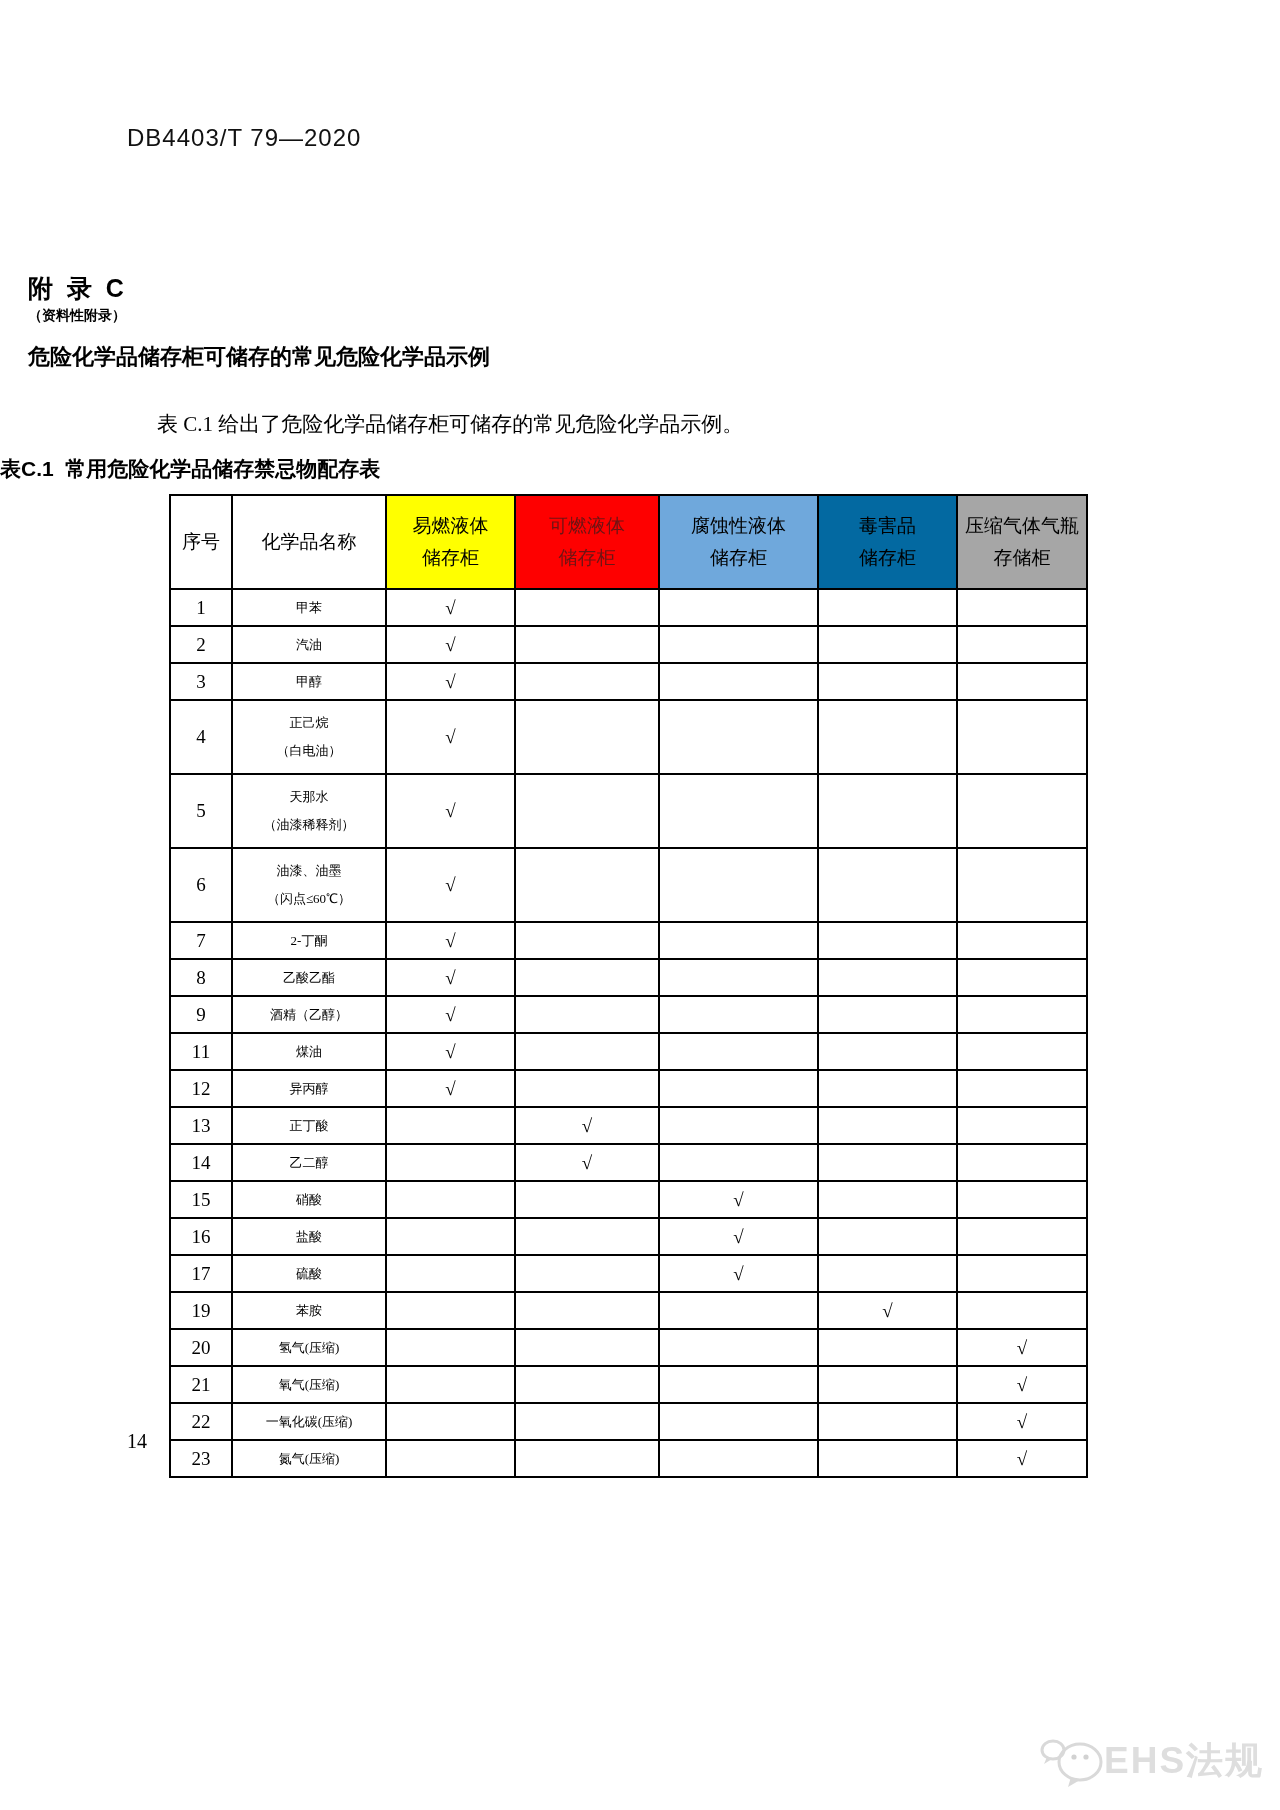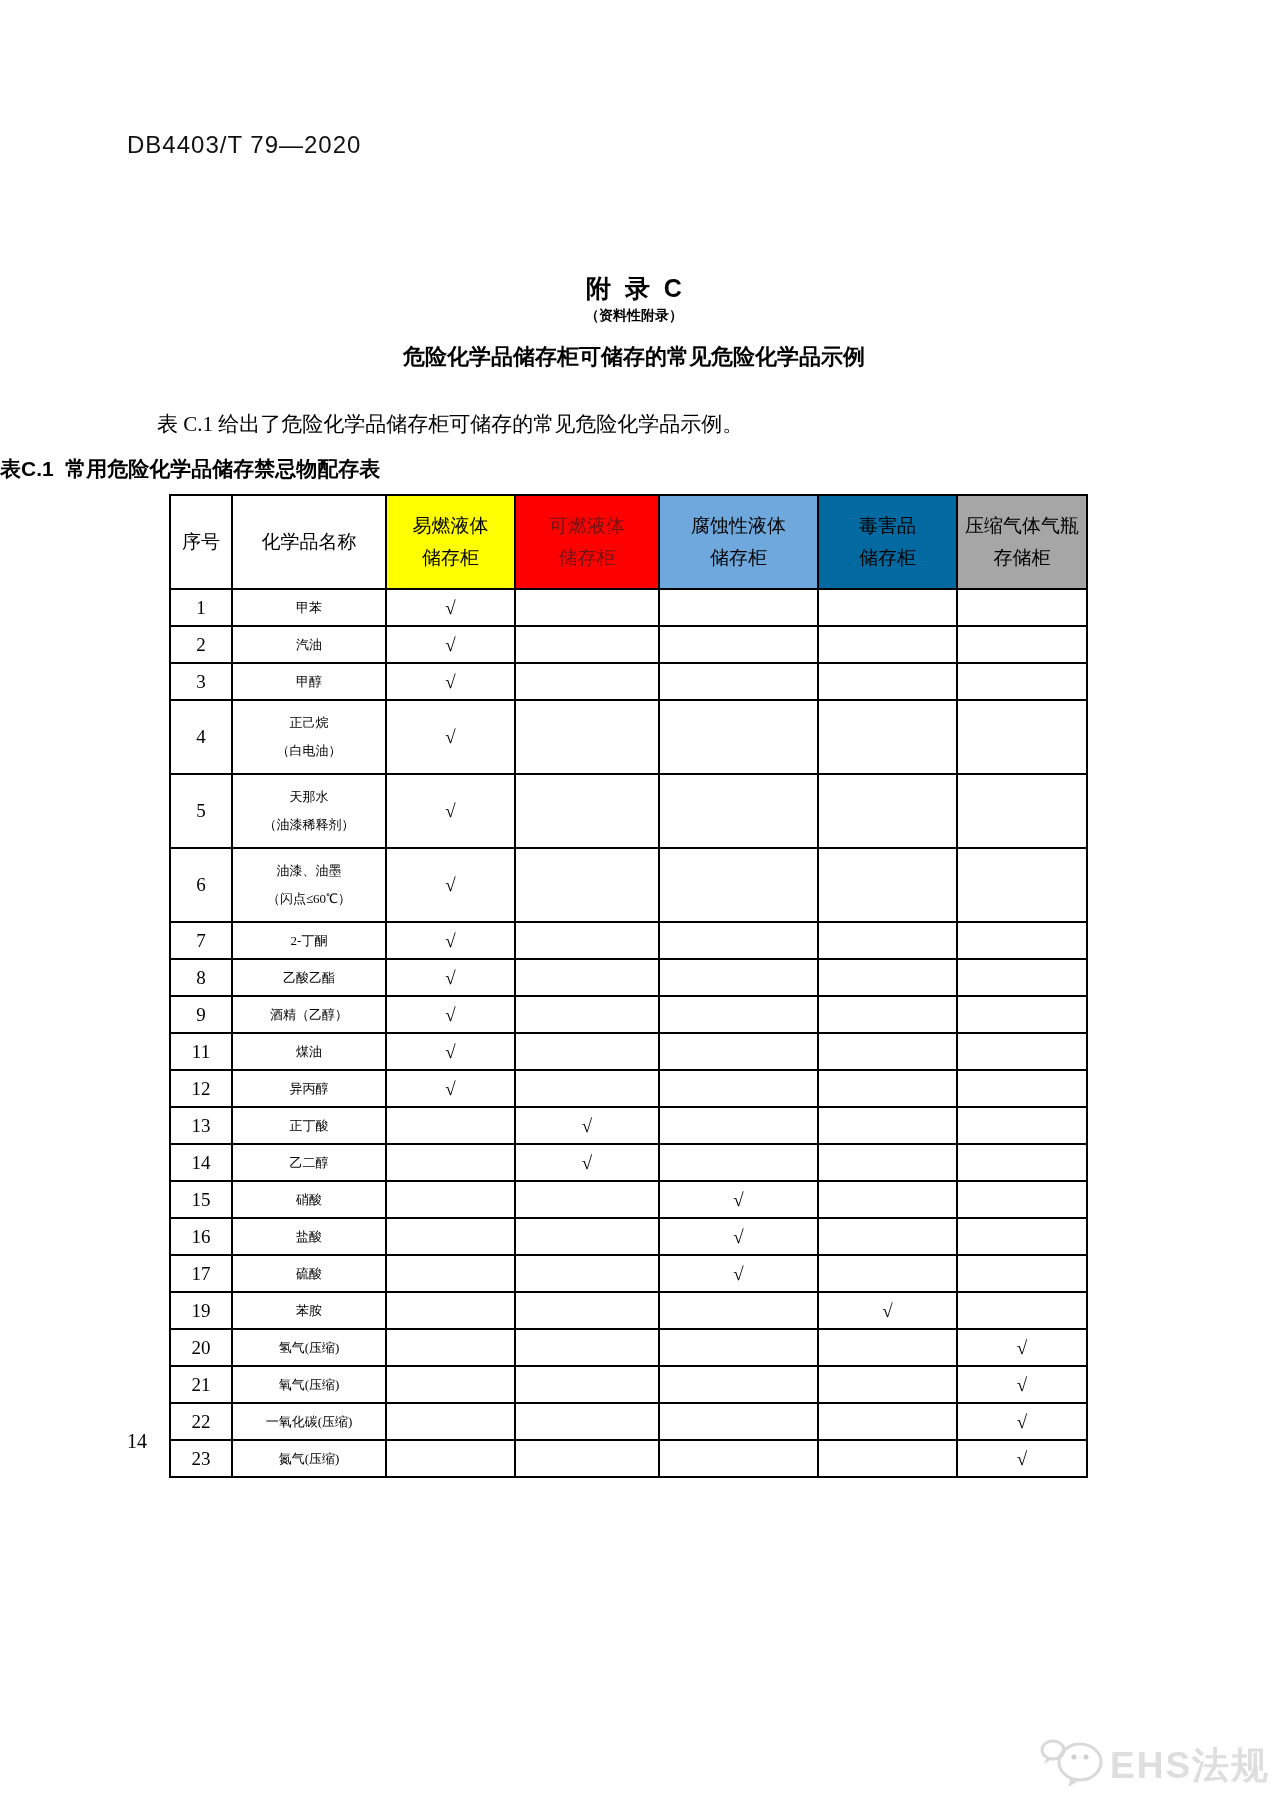--- a/index.html
+++ b/index.html
@@ -1,25 +1,25 @@
 <!DOCTYPE html>
 <html><head>
 <meta charset="utf-8">
 <style>
   html,body{margin:0;padding:0;}
   body{
     width:1280px;height:1810px;position:relative;background:#ffffff;
     font-family:"Liberation Serif",serif;color:#000;
   }
   .doc-code{
-    position:absolute;left:127px;top:131px;
+    position:absolute;left:127px;top:124px;
     font-family:"Liberation Sans",sans-serif;font-size:24px;letter-spacing:1px;
     color:#111;
   }
-  .center-line{position:absolute;left:0;right:40px;text-align:center;white-space:pre;padding-left:28px;}
+  .center-line{position:absolute;left:0;right:40px;text-align:left;white-space:pre;padding-left:28px;}
   .h1{top:272px;font-family:"Liberation Sans",sans-serif;font-weight:bold;font-size:25px;}
   .h2{top:307px;font-family:Liberation Mono, monospace;font-weight:bold;font-size:14px;}
   .h3{top:342px;font-family:"Liberation Sans",sans-serif;font-weight:bold;font-size:22px;}
   .intro{position:absolute;left:157px;top:410px;font-size:21px;}
   .caption{
     position:absolute;left:0;right:28px;top:455px;text-align:left;
     font-family:"Liberation Sans",sans-serif;font-weight:bold;font-size:21px;white-space:pre;
   }
   table.storage{
     position:absolute;left:169px;top:494px;
@@ -35,21 +35,21 @@
     font-family:"Liberation Serif",serif;
   }
   td.c-no{font-size:19px;}
   td.c-name{font-size:13px;white-space:pre-line;line-height:28px;}
   td.c-chk{font-size:19px;}
   tr.r-s{height:37px;}
   tr.r-d{height:74px;}
   .page-num{position:absolute;left:127px;top:1430px;font-size:20px;}
   .watermark{
     position:absolute;left:1038px;top:1736px;
-    display:flex;align-items:center;gap:6px;
+    display:flex;align-items:flex-start;
   }
   .wm-text{
     font-family:"Liberation Sans",sans-serif;font-weight:bold;font-size:37px;
     color:#dedede;letter-spacing:2px;text-shadow:1px 1px 0 #ffffff;
   }
 </style>
 </head>
 <body>
 
 <div class="page">

